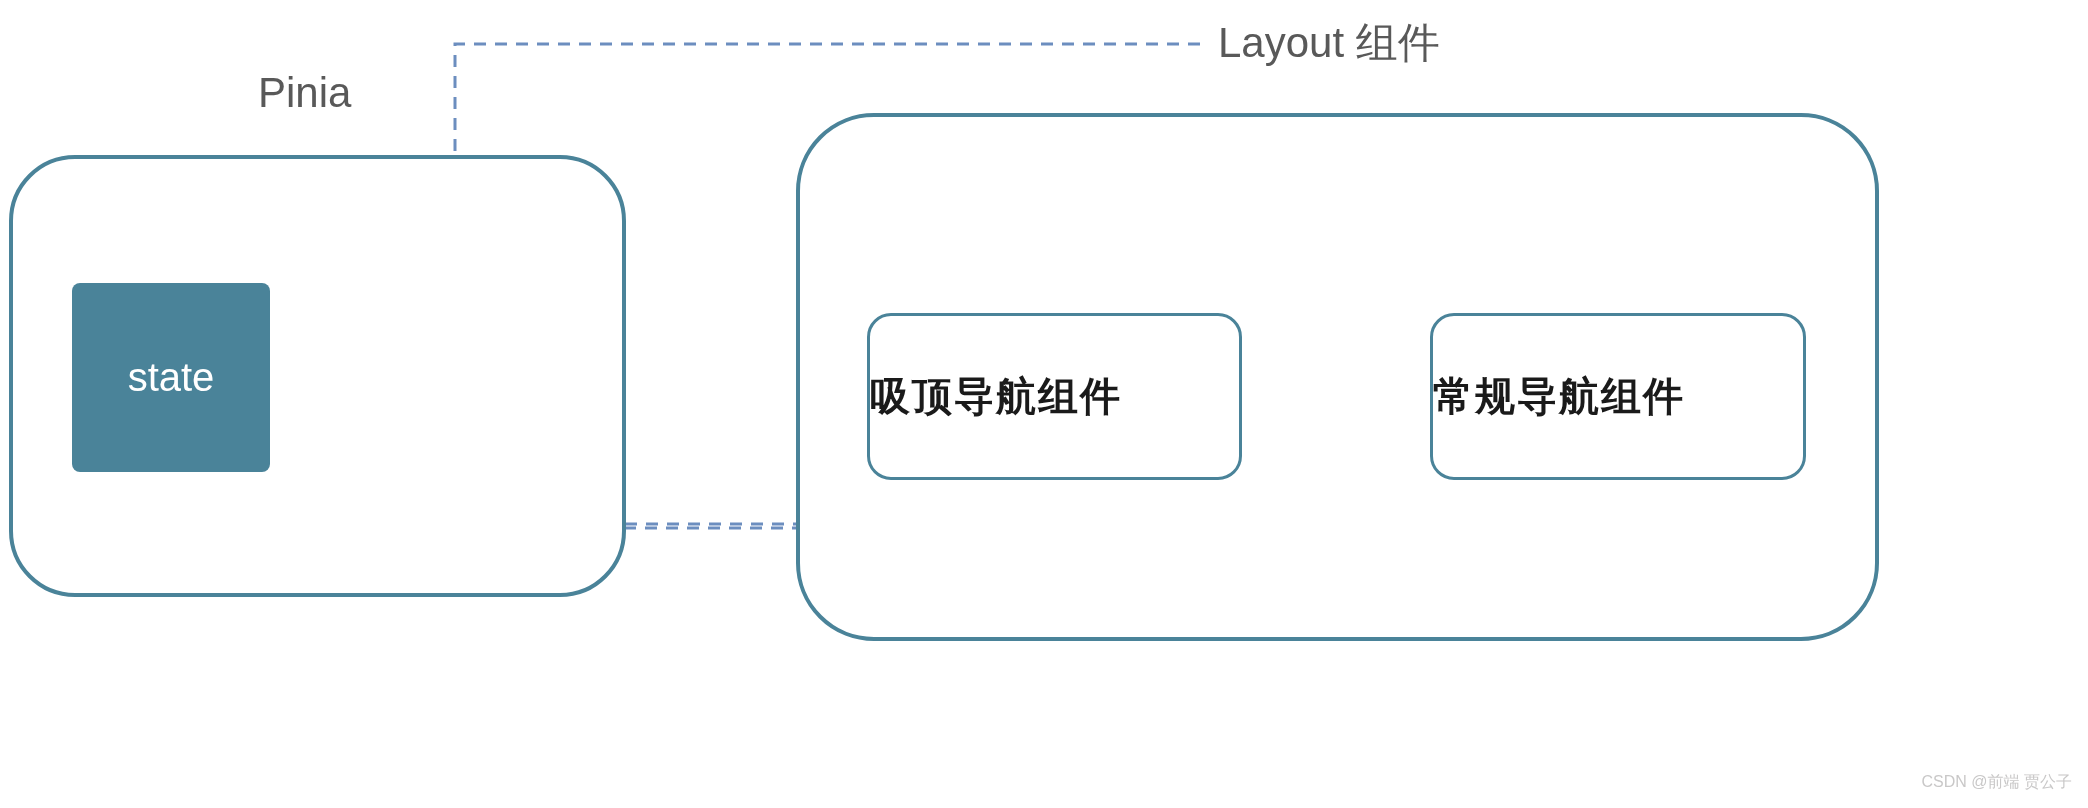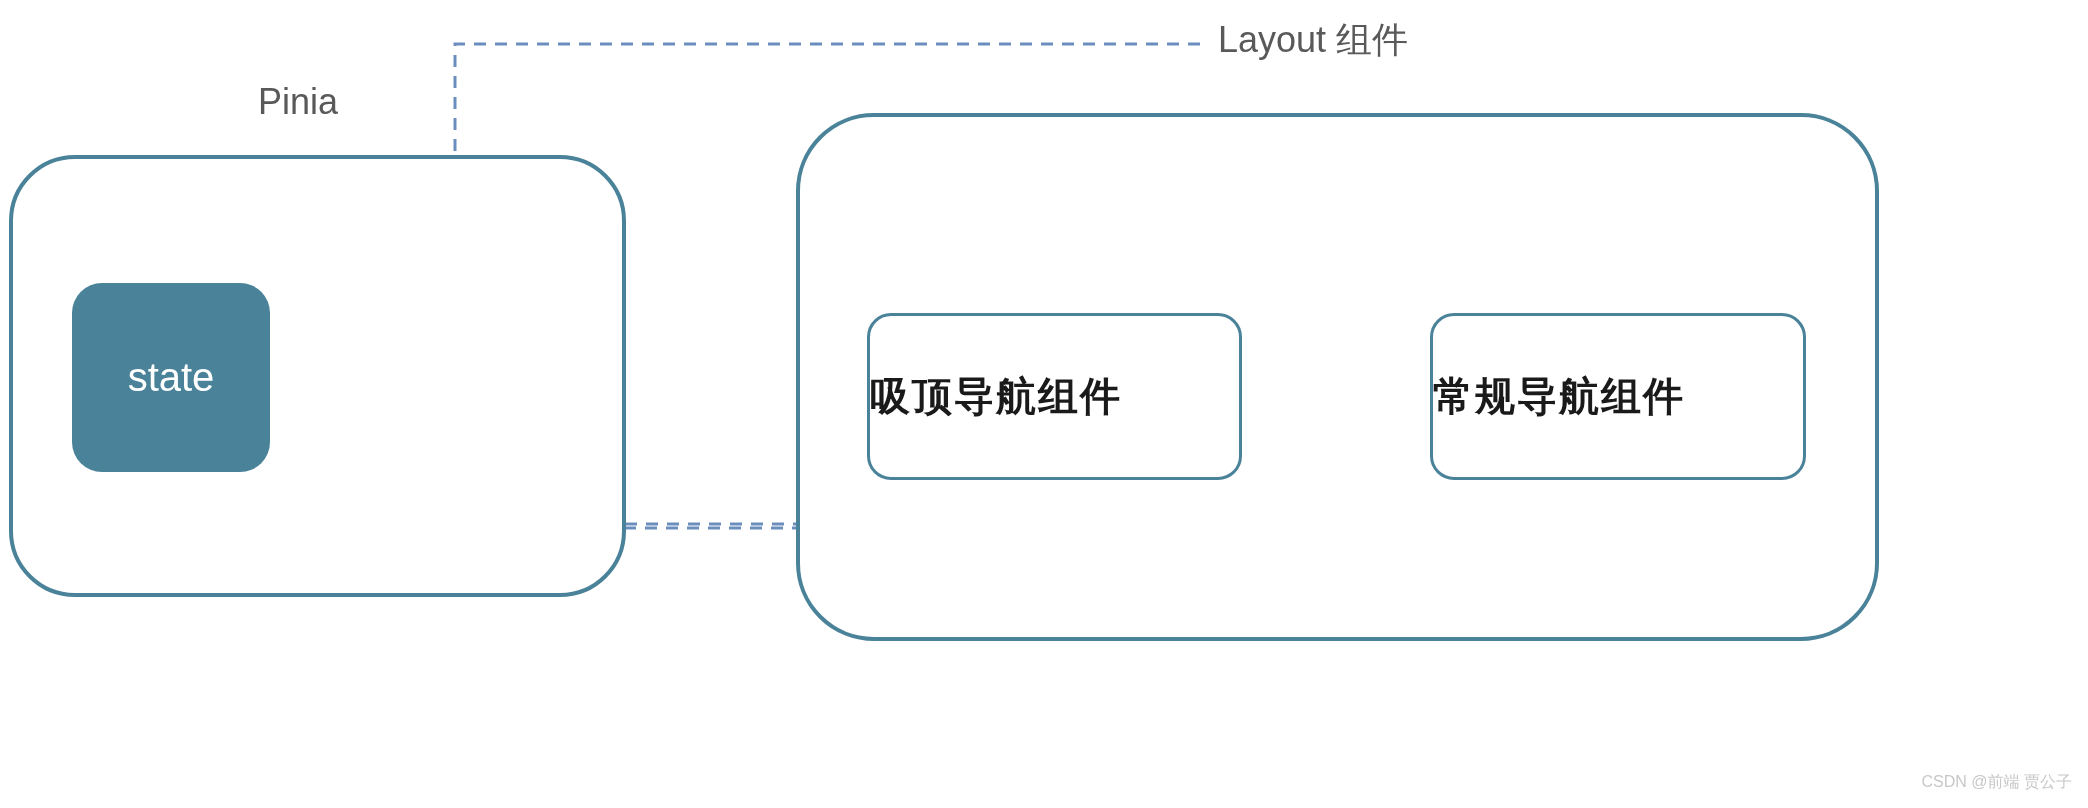--- a/index.html
+++ b/index.html
@@ -34,45 +34,45 @@
     stroke-dasharray: 12 9;
   }
   .connectors .arrowhead {
     fill: none;
     stroke: var(--dash-blue);
     stroke-width: 3;
   }
   .group-label {
     position: absolute;
     color: var(--label-gray);
-    font-size: 36px;
+    font-size: 42px;
     line-height: 1;
     white-space: nowrap;
   }
-  .pinia-label { left: 258px; top: 84px; }
+  .pinia-label { left: 258px; top: 72px; }
   .layout-label { left: 1218px; top: 22px; }
   .container {
     position: absolute;
     background: var(--bg);
     border: 4px solid var(--teal);
   }
   .pinia-container {
     left: 9px; top: 155px;
     width: 617px; height: 442px;
     border-radius: 66px;
   }
   .layout-container {
     left: 796px; top: 113px;
     width: 1083px; height: 528px;
     border-radius: 78px;
   }
   .store-node {
     position: absolute;
     background: var(--teal);
-    border-radius: 30px;
+    border-radius: 8px;
     display: flex;
     align-items: center;
     justify-content: center;
     color: var(--node-text);
     font-size: 40px;
   }
   .state-node  { left: 72px;  top: 283px; width: 198px; height: 189px; }
   .action-node { left: 353px; top: 283px; width: 200px; height: 189px; }
   .nav-node {
     position: absolute;

